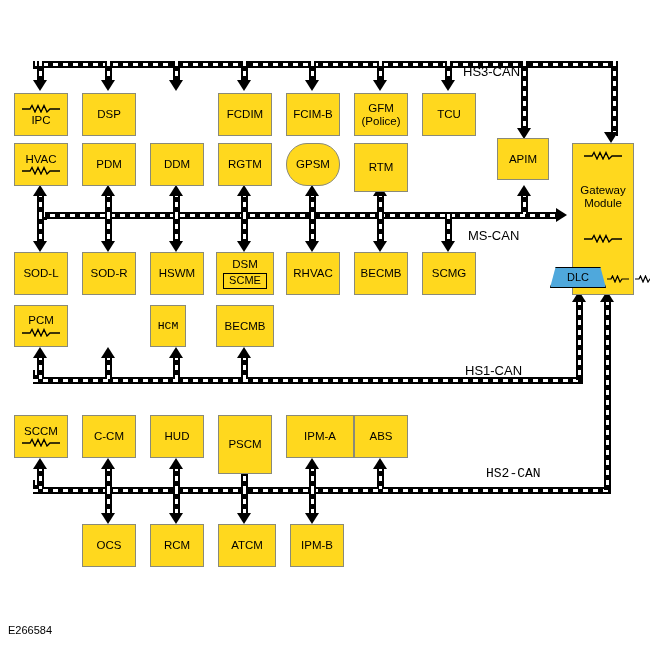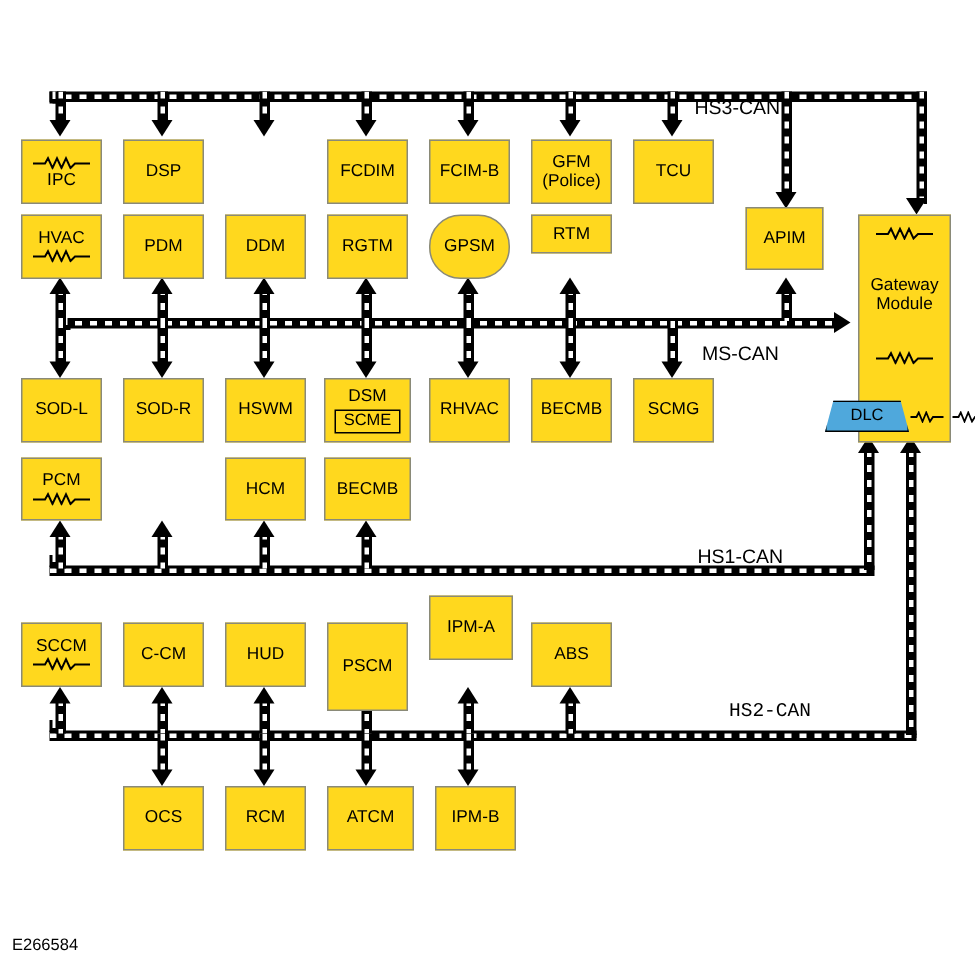--- a/index.html
+++ b/index.html
@@ -264,21 +264,21 @@
   </div>
   <div class="mod" style="left:150px;top:143px;width:54px;height:43px;">
     <div class="lbl">DDM</div>
   </div>
   <div class="mod" style="left:218px;top:143px;width:54px;height:43px;">
     <div class="lbl">RGTM</div>
   </div>
   <div class="mod" style="left:286px;top:143px;width:54px;height:43px;border-radius:21px;">
     <div class="lbl">GPSM</div>
   </div>
-  <div class="mod" style="left:354px;top:143px;width:54px;height:26px;">
+  <div class="mod" style="left:354px;top:143px;width:54px;height:49px;">
     <div class="lbl">RTM</div>
   </div>
   <div class="mod" style="left:497px;top:138px;width:52px;height:42px;">
     <div class="lbl">APIM</div>
   </div>
 
   <div class="mod" style="left:14px;top:252px;width:54px;height:43px;">
     <div class="lbl">SOD-L</div>
   </div>
   <div class="mod" style="left:82px;top:252px;width:54px;height:43px;">
@@ -302,21 +302,21 @@
   </div>
 
   <div class="mod" style="left:14px;top:305px;width:54px;height:42px;text-align:right;">
     <div class="lbl">PCM</div>
     <div class="res">
       <svg width="40" height="9" viewBox="0 0 40 9">
           <path d="M1 5 H9 L11 1.5 L14 8 L17 1.5 L20 8 L23 1.5 L26 8 L29 5 H39" fill="none" stroke="#000" stroke-width="1.3"></path>
         </svg>
     </div>
   </div>
-  <div class="mod" style="left:150px;top:305px;width:54px;height:42px;">
+  <div class="mod" style="left:150px;top:305px;width:36px;height:42px;font-family:Liberation Mono, monospace;">
     <div class="lbl">HCM</div>
   </div>
   <div class="mod" style="left:216px;top:305px;width:58px;height:42px;">
     <div class="lbl">BECMB</div>
   </div>
 
   <div class="mod" style="left:14px;top:415px;width:54px;height:43px;">
     <div class="lbl">SCCM</div>
     <div class="res">
       <svg width="40" height="9" viewBox="0 0 40 9">
@@ -326,21 +326,21 @@
   </div>
   <div class="mod" style="left:82px;top:415px;width:54px;height:43px;">
     <div class="lbl">C-CM</div>
   </div>
   <div class="mod" style="left:150px;top:415px;width:54px;height:43px;">
     <div class="lbl">HUD</div>
   </div>
   <div class="mod" style="left:218px;top:415px;width:54px;height:59px;">
     <div class="lbl">PSCM</div>
   </div>
-  <div class="mod" style="left:286px;top:397px;width:56px;height:43px;text-align:right;">
+  <div class="mod" style="left:286px;top:415px;width:68px;height:43px;text-align:right;">
     <div class="lbl">IPM-A</div>
   </div>
   <div class="mod" style="left:354px;top:415px;width:54px;height:43px;">
     <div class="lbl">ABS</div>
   </div>
 
   <div class="mod" style="left:82px;top:524px;width:54px;height:43px;">
     <div class="lbl">OCS</div>
   </div>
   <div class="mod" style="left:150px;top:524px;width:54px;height:43px;">

